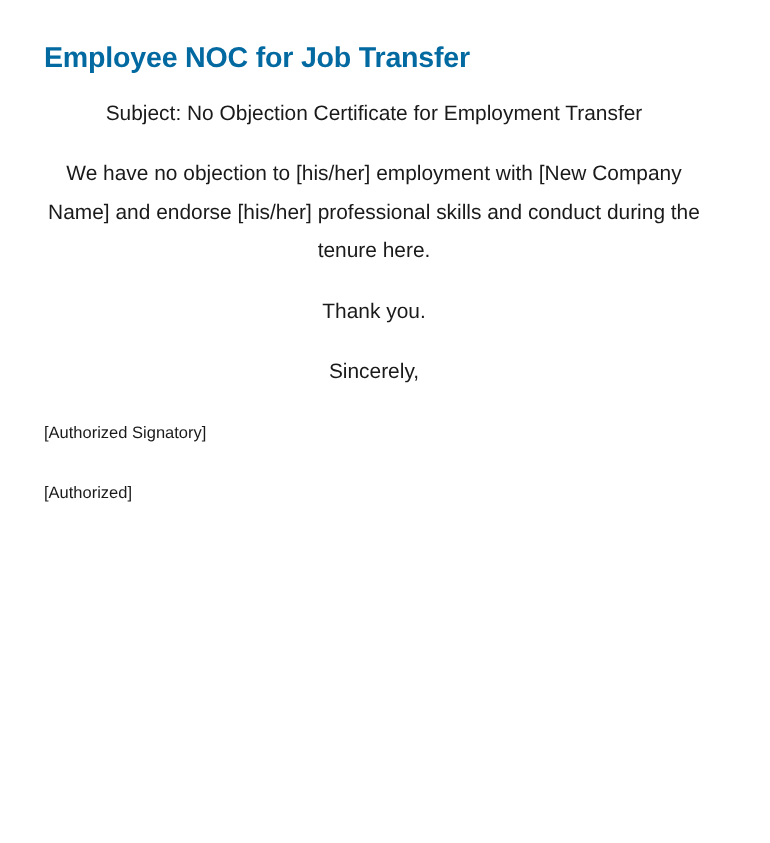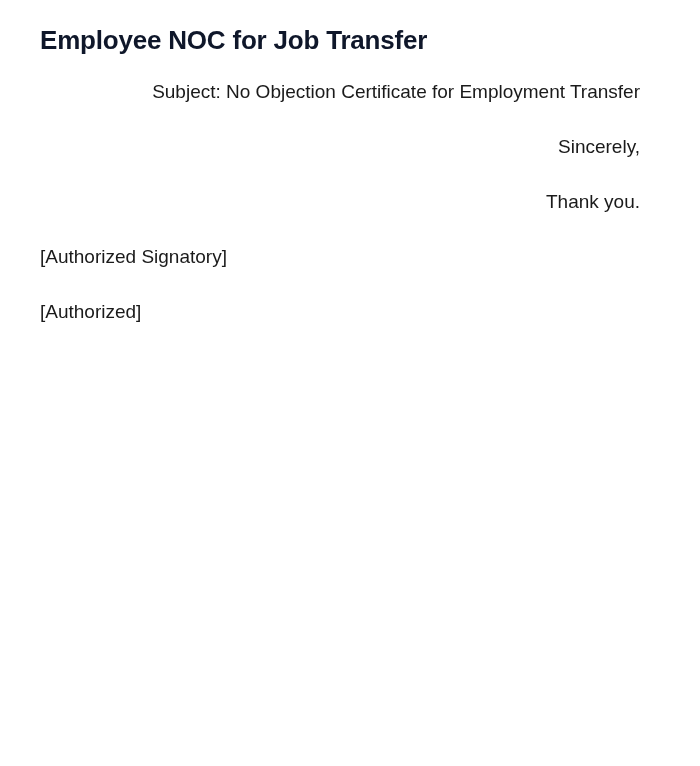--- a/index.html
+++ b/index.html
@@ -24,58 +24,59 @@
     overflow: hidden;
   }
   .doc-body {
     padding: 24px 40px 0 40px;
   }
   .doc-title {
     font-size: 26px;
     font-weight: bold;
     line-height: 32px;
     letter-spacing: -0.2px;
-    margin: 0 0 18px 0;
-    color: #0f172a;
+    margin: 12px 0 18px 0;
+    color: #0369a1;
   }
   .para {
     font-size: 19px;
     line-height: 35px;
     font-weight: normal;
     margin: 0 0 20px 0;
     color: #1a1a1a;
     max-width: 600px;
-    text-align: right;
+    text-align: center;
   }
   .sig-line {
-    font-size: 19px;
+    font-size: 15px;
     line-height: 35px;
     margin: 0 0 20px 0;
     color: #1a1a1a;
   }
   .sig-line:last-child {
     margin-bottom: 0;
   }
 </style>
 </head>
 <body>
 
 <div class="page">
   <div class="doc-body">
 
     <h1 class="doc-title">Employee NOC for Job Transfer</h1>
 
     <p class="para">Subject: No Objection Certificate for Employment Transfer</p>
 
 
 
+    <p class="para">We have no objection to [his/her] employment with [New Company Name] and endorse [his/her] professional skills and conduct during the tenure here.</p>
+
+    <p class="para">Thank you.</p>
 
     <p class="para">Sincerely,</p>
-
-    <p class="para">Thank you.</p>
 
     <p class="sig-line">[Authorized Signatory]</p>
 
     <p class="sig-line">[Authorized]</p>
 
 
   </div>
 </div>
 
 </body></html>

